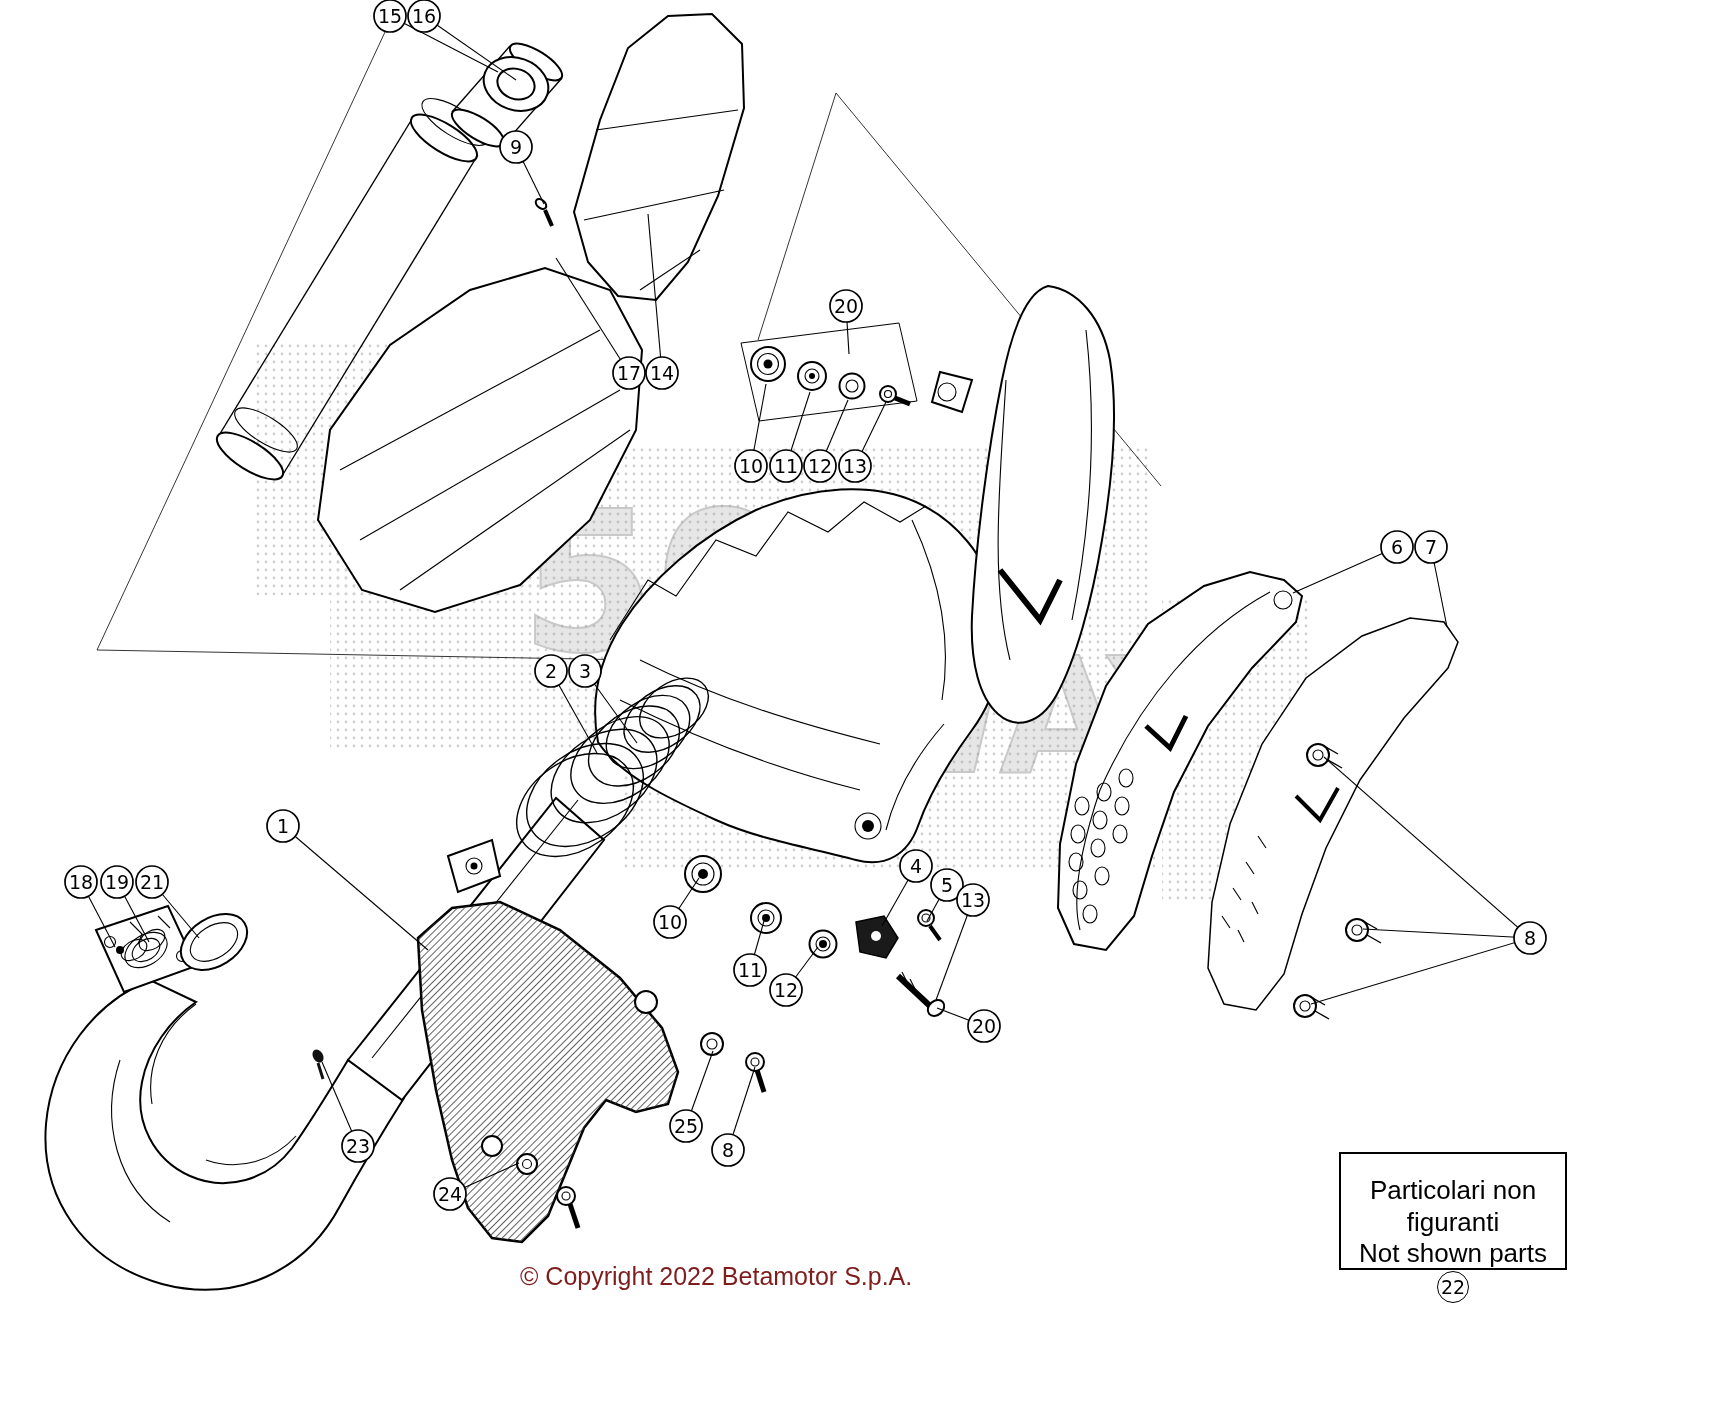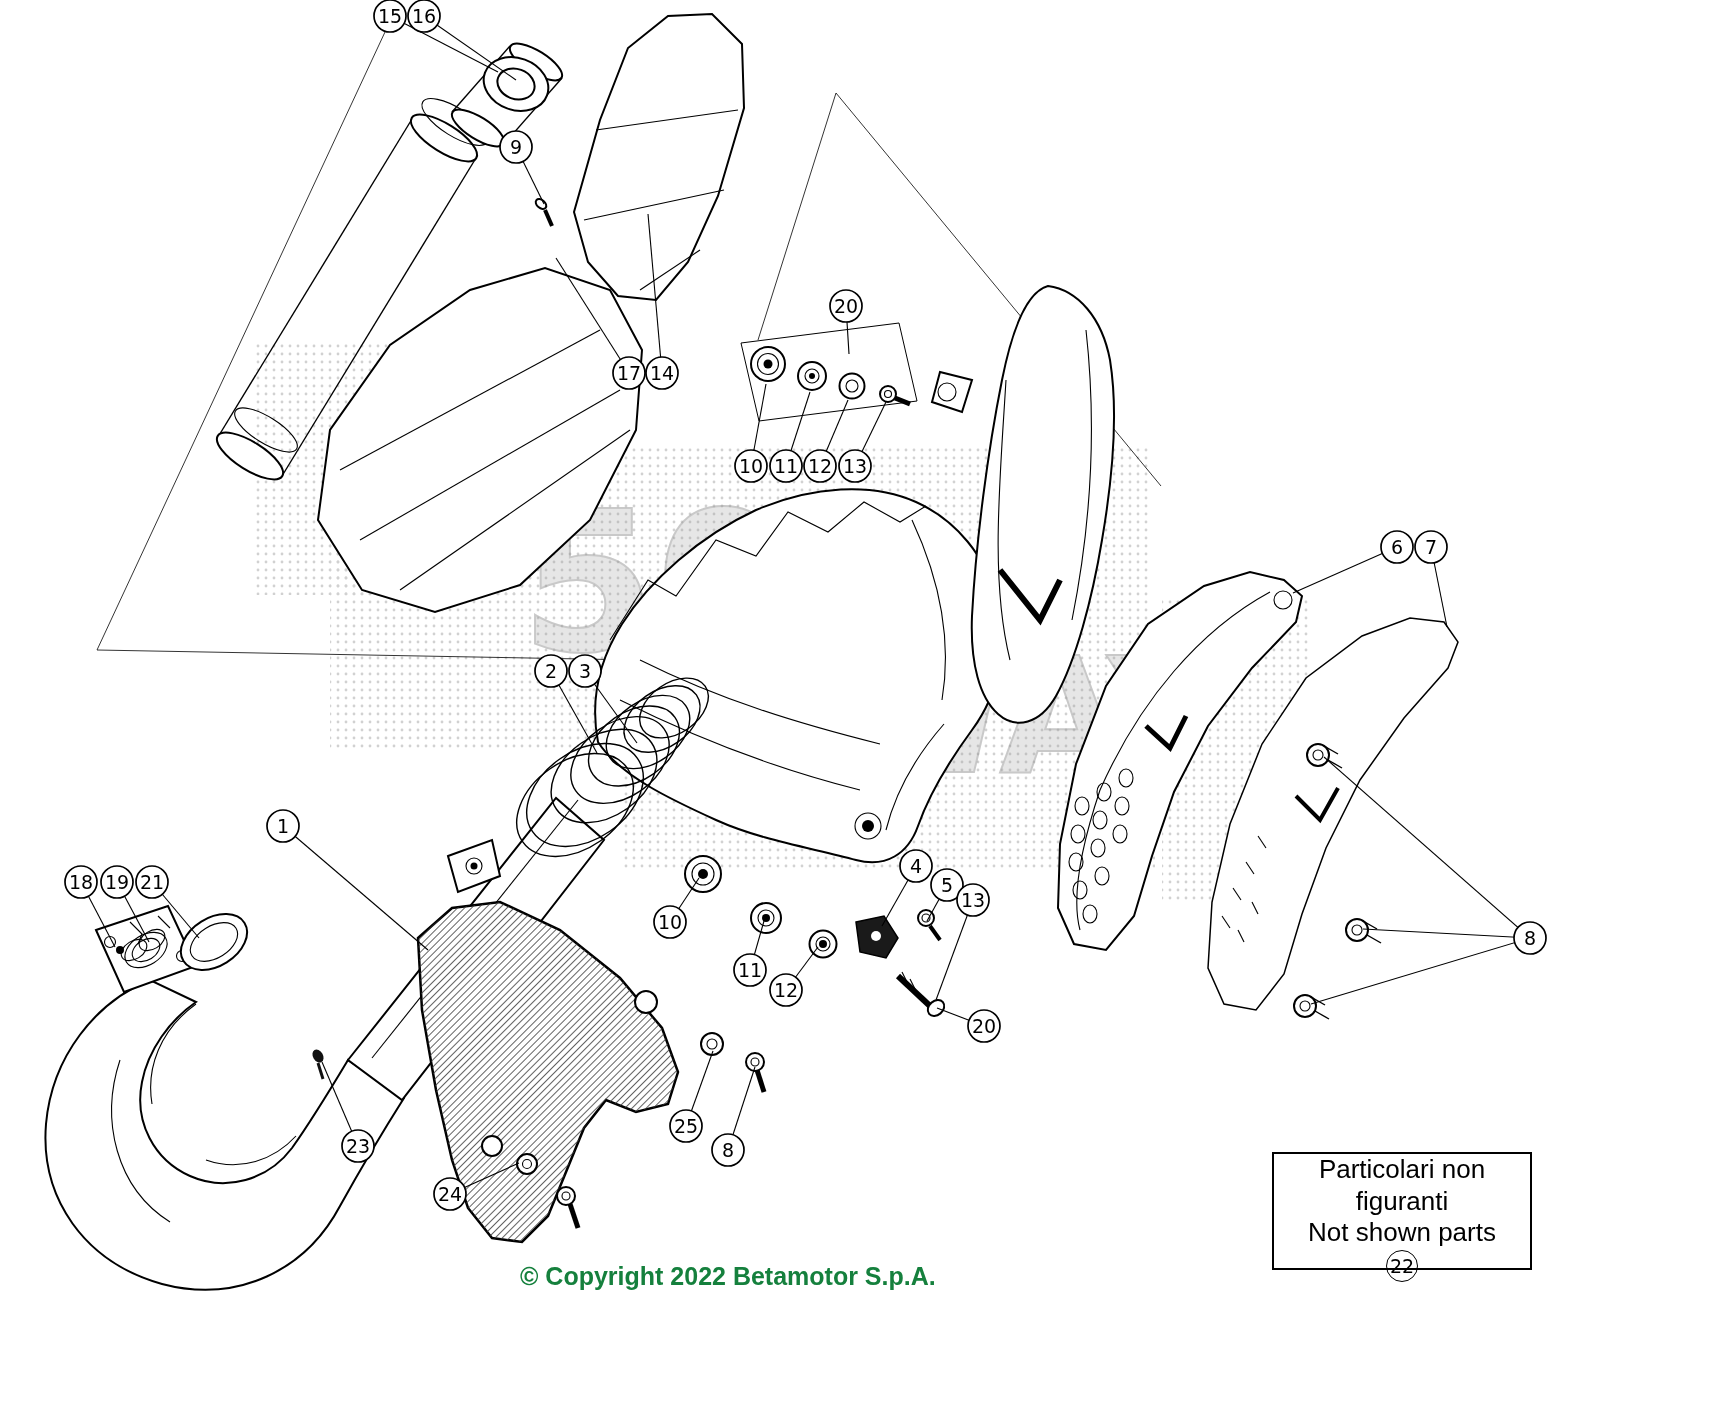--- a/index.html
+++ b/index.html
@@ -7,25 +7,25 @@
          font-family:"Liberation Sans",sans-serif;}
   .stage svg{position:absolute;left:0;top:0;}
   .part{fill:#fff;stroke:#000;stroke-width:2;}
   .thin{fill:none;stroke:#000;stroke-width:1.1;}
   .seam{fill:none;stroke:#000;stroke-width:1.4;}
   .construction{stroke:#000;stroke-width:0.8;fill:none;}
   .callout-circle{fill:#fff;stroke:#000;stroke-width:1.7;}
   .callout-num{font-family:"DejaVu Sans",sans-serif;font-size:19px;text-anchor:middle;fill:#000;}
   .leader{stroke:#000;stroke-width:1.1;}
   .wm{font-family:"DejaVu Sans",sans-serif;font-weight:bold;fill:#e4e4e4;stroke:#c4c4c4;stroke-width:2;opacity:.9;}
-  .copyright{position:absolute;left:520px;top:1262px;font-size:25px;color:#15803d;
-             font-family:"Liberation Sans",sans-serif;font-weight:bold;}
-  .not-shown-box{position:absolute;left:1272px;top:1152px;width:260px;height:118px;
+  .copyright{position:absolute;left:520px;top:1262px;font-size:25px;color:#7f1d1d;
+             font-family:"Liberation Sans",sans-serif;}
+  .not-shown-box{position:absolute;left:1339px;top:1152px;width:228px;height:118px;
                  border:2px solid #000;box-sizing:border-box;text-align:center;
-                 font-size:26px;line-height:1.22;padding-top:0;background:#fff;}
+                 font-size:26px;line-height:1.22;padding-top:21px;background:#fff;}
   .badge{display:inline-block;width:30px;height:30px;border:1.6px solid #000;border-radius:50%;
          line-height:30px;font-size:19px;text-align:center;
          font-family:"DejaVu Sans",sans-serif;}
 </style>
 </head>
 <body>
 
 <div class="stage">
 
 <svg width="1712" height="1410" viewBox="0 0 1712 1410">

